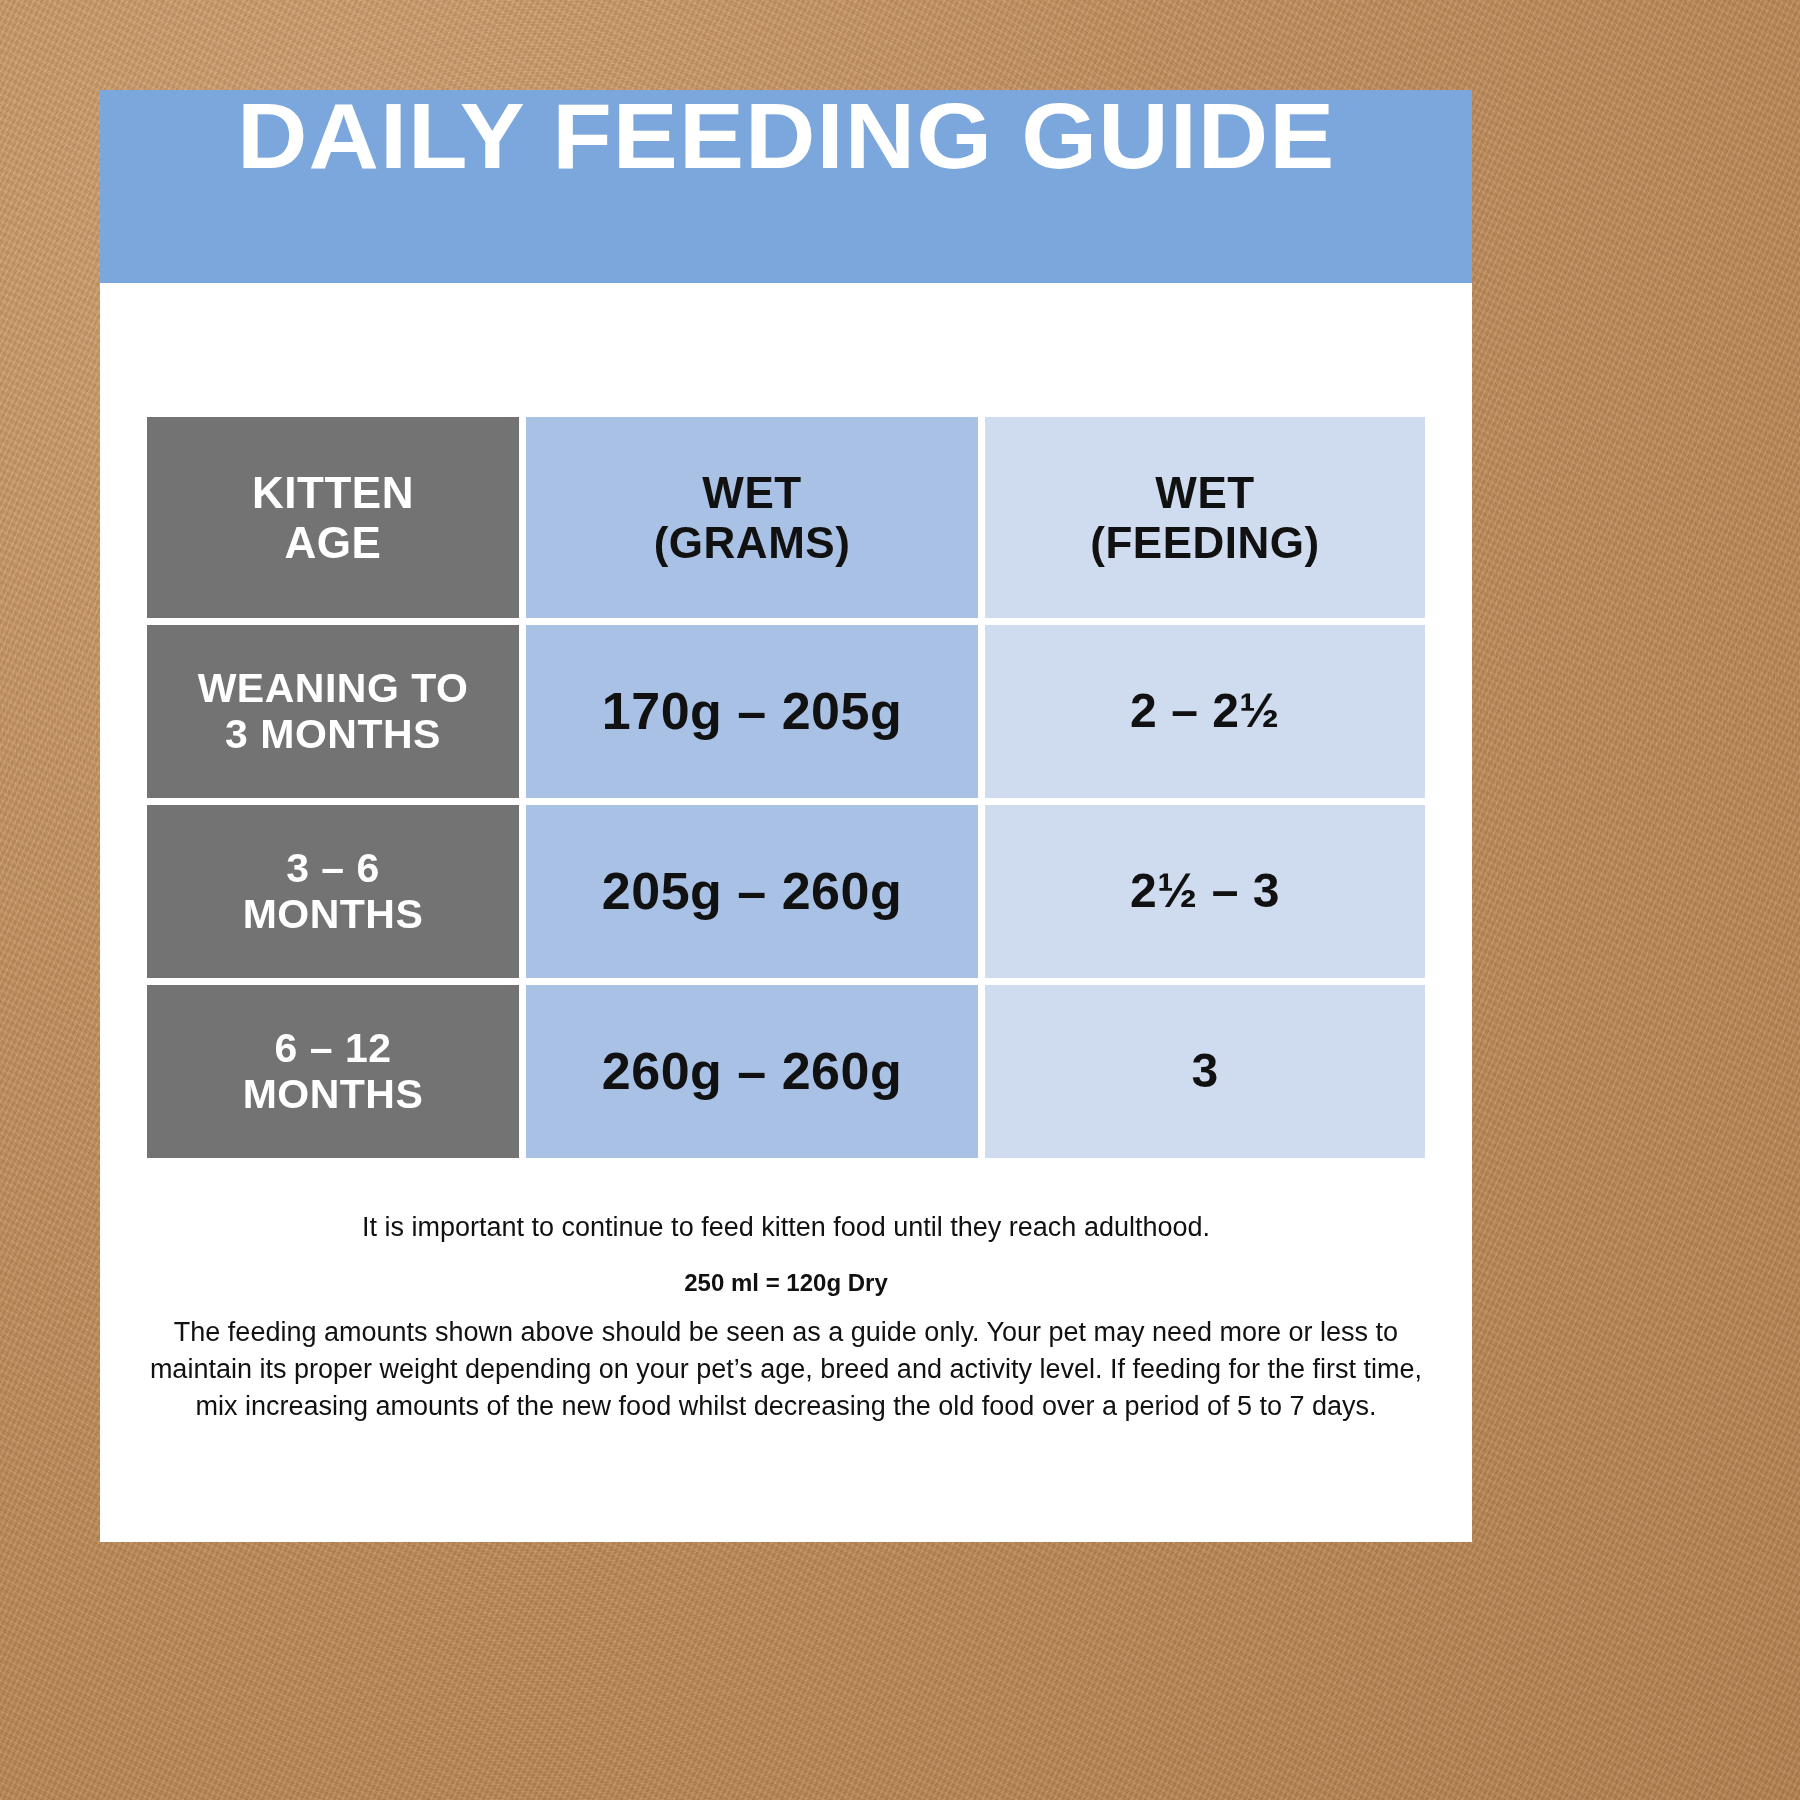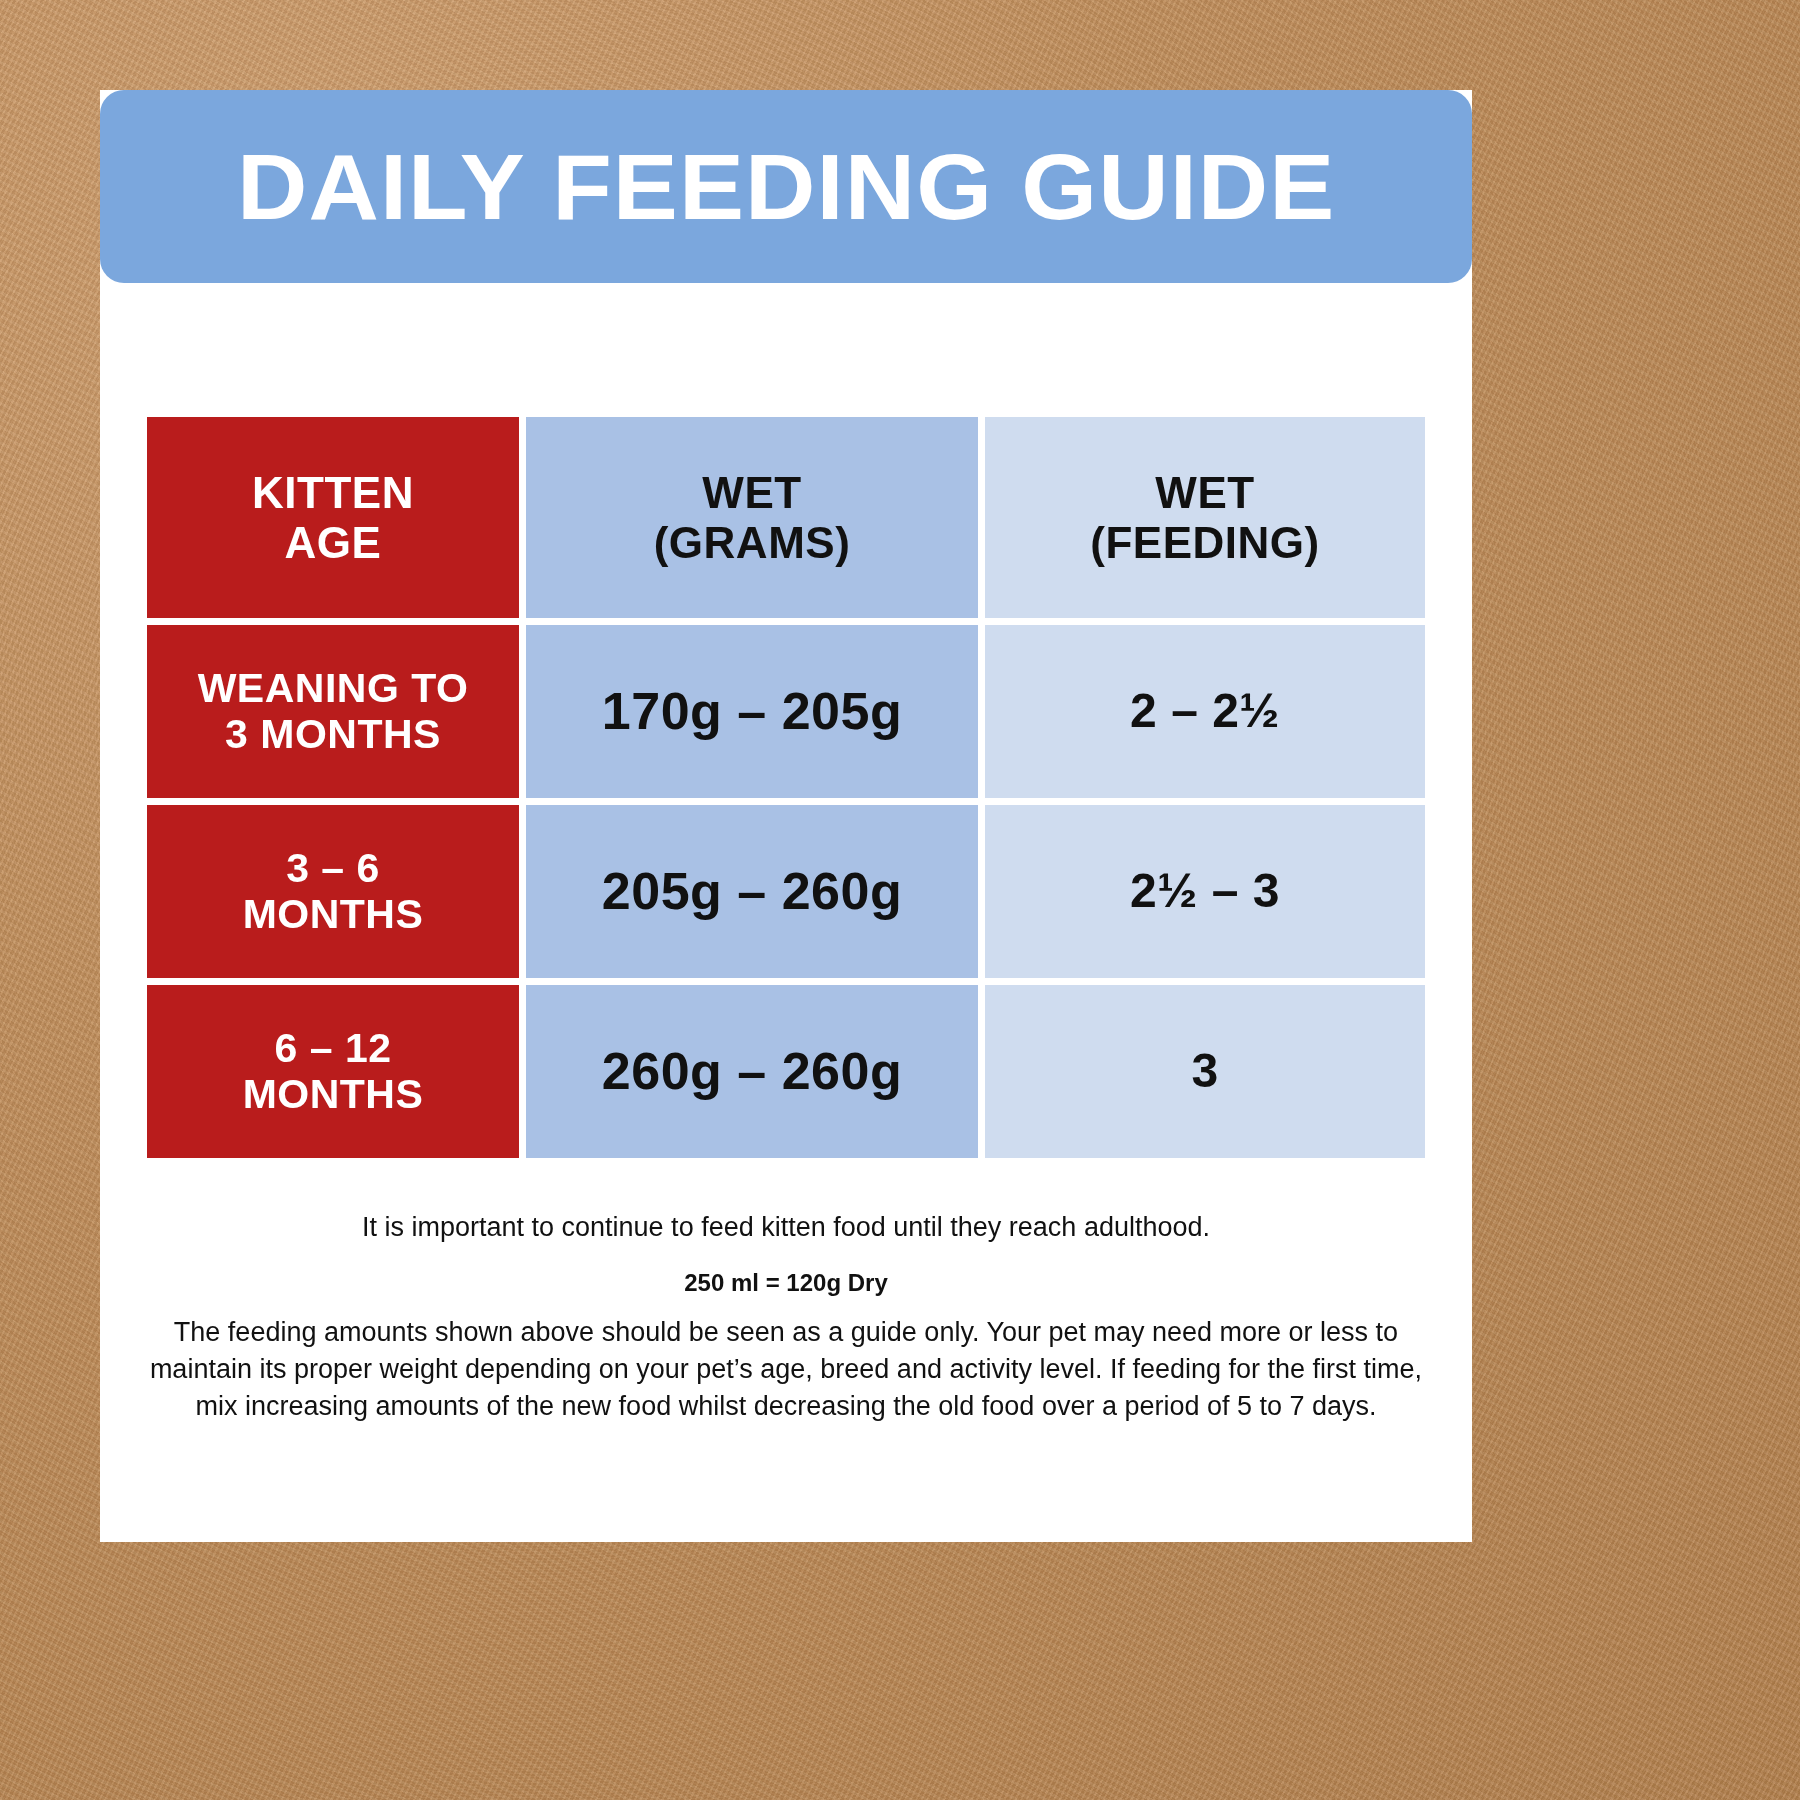--- a/index.html
+++ b/index.html
@@ -27,21 +27,21 @@
   
   #card{
     position:absolute;left:100px;top:90px;width:1372px;height:1452px;
     background:#ffffff;
   }
 
   
   #title-band{
     height:193px;width:100%;
     background:#7ba7dd;
-    display:flex;align-items:center;justify-content:center;border-radius:24px;
+    display:flex;align-items:flex-start;justify-content:center;
   }
   #title-text{
     color:#ffffff;
     font-family:"Liberation Sans Narrow","Liberation Sans",sans-serif;
     font-weight:bold;
     font-size:92px;
     letter-spacing:1px;
     transform:scaleX(1.06);
     white-space:nowrap;
     line-height:1;
@@ -50,21 +50,21 @@
   
   #table{
     position:absolute;left:47px;top:327px;width:1278px;
     display:flex;flex-direction:column;gap:7px;
   }
   .row{display:flex;gap:7px;}
   .cell{
     display:flex;align-items:center;justify-content:center;
     text-align:center;box-sizing:border-box;padding:4px 10px;
   }
-  .c1{width:372px;background:#b91c1c;color:#ffffff;}
+  .c1{width:372px;background:#737373;color:#ffffff;}
   .c2{width:452px;background:#a9c1e5;color:#111111;}
   .c3{width:440px;background:#cfdcef;color:#111111;}
 
   .row-head .cell{height:201px;}
   .row-body .cell{height:173px;}
 
   .head-label{
     font-weight:bold;font-size:44px;line-height:1.12;letter-spacing:.5px;
   }
   .age-label{

